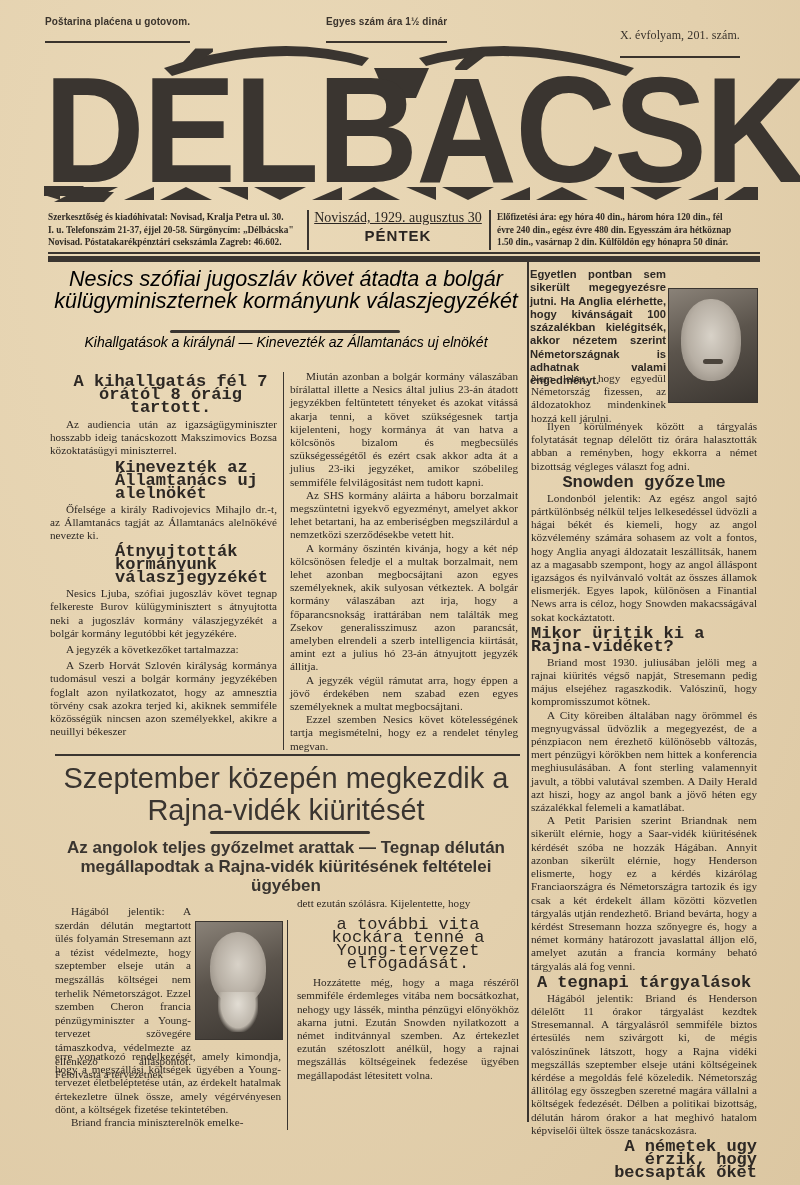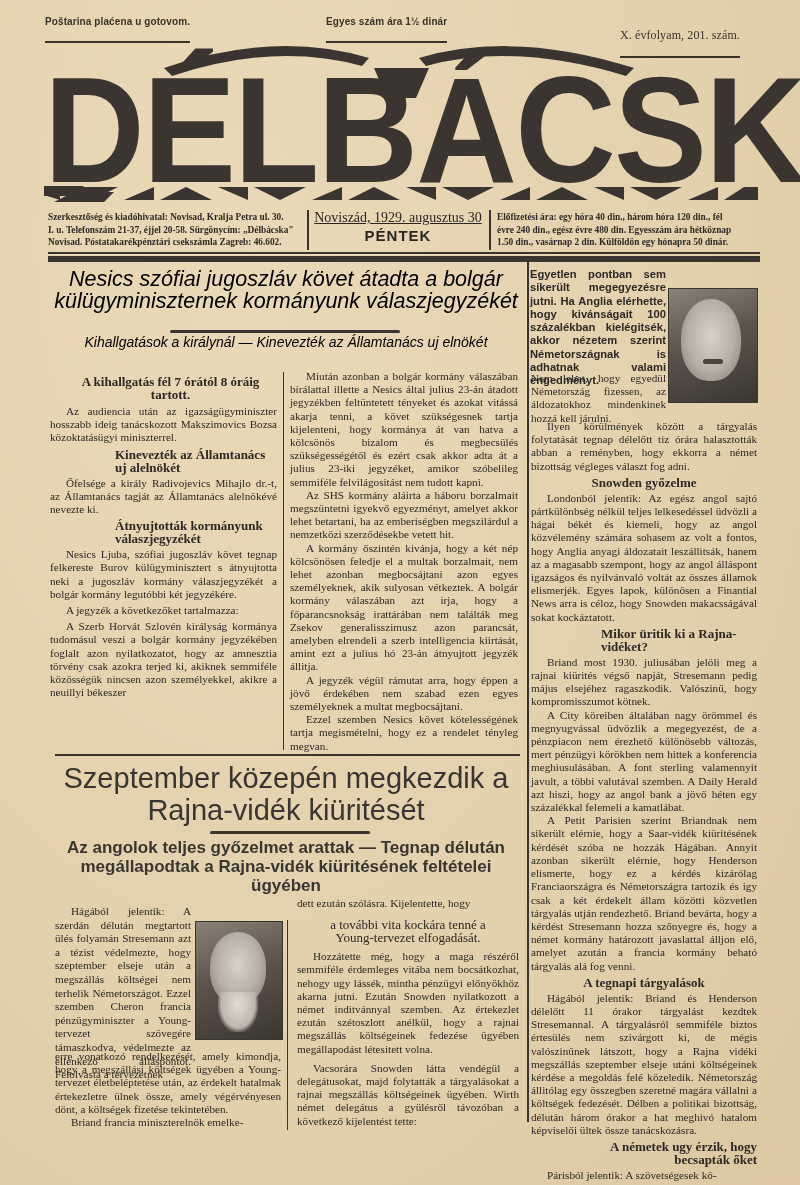--- a/index.html
+++ b/index.html
@@ -16,21 +16,21 @@
   .masthead { left:44px; top:30px; width:714px; height:180px; }
   .mast-letters { position:absolute; left:0; top:30px; width:714px; height:140px;
     font-family:"Liberation Sans","DejaVu Sans",sans-serif; font-weight:bold; font-size:150px; line-height:140px;
     letter-spacing:-2px; color:#3a3530; text-align:center; transform:scaleX(0.93); transform-origin:left top; white-space:nowrap; }
   .info { font-family:"Liberation Serif","DejaVu Serif",serif; font-weight:bold; font-size:9.3px; line-height:12.5px; color:#2f2a25; }
   .divider-v { background:#3a3530; width:1.5px; }
   .rule-heavy { background:#3a3530; }
   .h1-bold { font-family:"Liberation Sans","DejaVu Sans",sans-serif; font-weight:normal; font-style:italic; color:#000000; text-align:center; }
   .body-text { font-size:11.2px; line-height:13.2px; text-align:justify; color:#2d2824; }
   .body-text p { margin:0; text-indent:16px; }
-  .sub { font-weight:bold; text-align:center; margin:3px 0 3px 0; font-size:13px; line-height:13px; }
+  .sub { font-weight:bold; text-align:center; margin:3px 0 3px 0; font-size:17px; line-height:13px;font-family:Liberation Mono, monospace; }
   .photo { background:linear-gradient(160deg,#8a8278 0%,#5b544c 45%,#3b3631 100%); border:1px solid #3a3530; }
   .face { position:absolute; border-radius:48% 48% 45% 45%; background:radial-gradient(ellipse at 50% 45%, #d8d2c8 0%, #b7afa4 55%, #7f776d 100%); }
 </style>
 </head>
 <body>
 
 <div class="abs topline" style="left:45px;top:16px;"><span>Poštarina plaćena u gotovom.</span></div>
 <div class="abs topline" style="left:326px;top:16px;"><span>Egyes szám ára 1½ dinár</span></div>
 <div class="abs topline" style="left:620px;top:28px;font-weight:normal;font-family:'Liberation Serif',serif;font-size:12px;"><span>X. évfolyam, 201. szám.</span></div>
 
@@ -127,37 +127,36 @@
 </div>
 <div class="abs body-text" style="left:55px;top:1050px;width:226px;">
   <p style="text-indent:0;">erre vonatkozó rendelkezését, amely kimondja, hogy a megszállási költségek ügyében a Young-tervezet életbeléptetése után, az érdekelt hatalmak értekezletre ülnek össze, amely végérvényesen dönt, a költségek fizetése tekintetében.</p>
   <p>Briand francia miniszterelnök emelke-</p>
 </div>
 <div class="abs divider-v" style="left:287px;top:920px;height:210px;width:1px;"></div>
 <div class="abs body-text" style="left:297px;top:897px;width:222px;">
   <p style="text-indent:0;">dett ezután szólásra. Kijelentette, hogy</p>
   <div class="sub" style="font-weight:normal;margin:8px 20px 6px 20px;">a további vita kockára tenné a Young-tervezet elfogadását.</div>
   <p>Hozzátette még, hogy a maga részéről semmiféle érdemleges vitába nem bocsátkozhat, nehogy ugy lássék, mintha pénzügyi előnyökhöz akarna jutni. Ezután Snowden nyilatkozott a német inditvánnyal szemben. Az értekezlet ezután szétoszlott anélkül, hogy a rajnai megszállás költségeinek fedezése ügyében megállapodást létesitett volna.</p>
-  <p style="margin-top:6px;">Vacsorára Snowden látta vendégül a delegátusokat, majd folytatták a tárgyalásokat a rajnai megszállás költségeinek ügyében. Wirth német delegátus a gyülésről távozóban a következő kijelentést tette:</p>
 </div>
 
 <div class="abs divider-v" style="left:527px;top:262px;height:860px;width:1.5px;"></div>
 <div class="abs" style="left:530px;top:268px;width:136px;font-family:'Liberation Sans',sans-serif;font-weight:bold;font-size:11.2px;line-height:13.3px;text-align:justify;color:#2d2824;">Egyetlen pontban sem sikerült megegyezésre jutni. Ha Anglia elérhette, hogy kivánságait 100 százalékban kielégitsék, akkor nézetem szerint Németországnak is adhatnak valami engedményt.</div>
 <div class="abs photo" style="left:668px;top:288px;width:88px;height:113px;">
   <div class="face" style="left:12px;top:10px;width:60px;height:82px;"></div>
   <div class="abs" style="left:34px;top:70px;width:20px;height:5px;background:#4b443c;border-radius:3px;"></div>
 </div>
 <div class="abs body-text" style="left:531px;top:372px;width:135px;">
   <p style="text-indent:0;">Nem lehet, hogy egyedül Németország fizessen, az áldozatokhoz mindenkinek hozzá kell járulni.</p>
 </div>
 <div class="abs body-text" style="left:531px;top:420px;width:226px;">
   <p>Ilyen körülmények között a tárgyalás folytatását tegnap délelőtt tiz órára halasztották abban a reményben, hogy ekkorra a német bizottság végleges választ fog adni.</p>
   <div class="sub">Snowden győzelme</div>
   <p>Londonból jelentik: Az egész angol sajtó pártkülönbség nélkül teljes lelkesedéssel üdvözli a hágai békét és kiemeli, hogy az angol közvélemény számára sohasem az volt a fontos, hogy Anglia anyagi áldozatait leszállitsák, hanem az a magasabb szempont, hogy az angol álláspont igazságos és nyilvánvaló voltát az összes államok elismerjék. Egyes lapok, különösen a Finantial News arra is céloz, hogy Snowden makacsságával sokat kockáztatott.</p>
-  <div class="sub" style="text-align:left;margin-left:70px;">Mikor üritik ki a Rajna-vidéket?</div>
+  <div class="sub" style="text-align:left;">Mikor üritik ki a Rajna-vidéket?</div>
   <p>Briand most 1930. juliusában jelöli meg a rajnai kiürités végső napját, Stresemann pedig május elsejéhez ragaszkodik. Valószinű, hogy kompromisszumot kötnek.</p>
   <p>A City köreiben általában nagy örömmel és megnyugvással üdvözlik a megegyezést, de a pénzpiacon nem érezhető különösebb változás, mert pénzügyi körökben nem hittek a konferencia meghiusulásában. A font sterling valamennyit javult, a többi valutával szemben. A Daily Herald azt hiszi, hogy az angol bank a jövő héten egy százalékkal felemeli a kamatlábat.</p>
   <p>A Petit Parisien szerint Briandnak nem sikerült elérnie, hogy a Saar-vidék kiüritésének kérdését szóba ne hozzák Hágában. Annyit azonban sikerült elérnie, hogy Henderson elismerte, hogy ez a kérdés kizárólag Franciaországra és Németországra tartozik és igy csak a két érdekelt állam közötti közvetlen tárgyalás utján rendezhető. Briand bevárta, hogy a kérdést Stresemann hozza szőnyegre és, hogy a német kormány határozott javaslattal álljon elő, amelyet azután a francia kormány beható tárgyalás alá fog venni.</p>
   <div class="sub">A tegnapi tárgyalások</div>
   <p>Hágából jelentik: Briand és Henderson délelőtt 11 órakor tárgyalást kezdtek Stresemannal. A tárgyalásról semmiféle biztos értesülés nem szivárgott ki, de mégis valószinűnek látszott, hogy a Rajna vidéki megszállás szeptember elseje utáni költségeinek kérdése a megoldás felé közeledik. Németország állitólag egy összegben szeretné magára vállalni a költségek fedezését. Délben a politikai bizottság, délután három órakor a hat meghivó hatalom képviselői ültek össze tanácskozásra.</p>
   <div class="sub" style="text-align:right;margin-left:70px;">A németek ugy érzik, hogy becsapták őket</div>
   <p>Párisból jelentik: A szövetségesek kö-</p>
 </div>
 
 </body></html>

